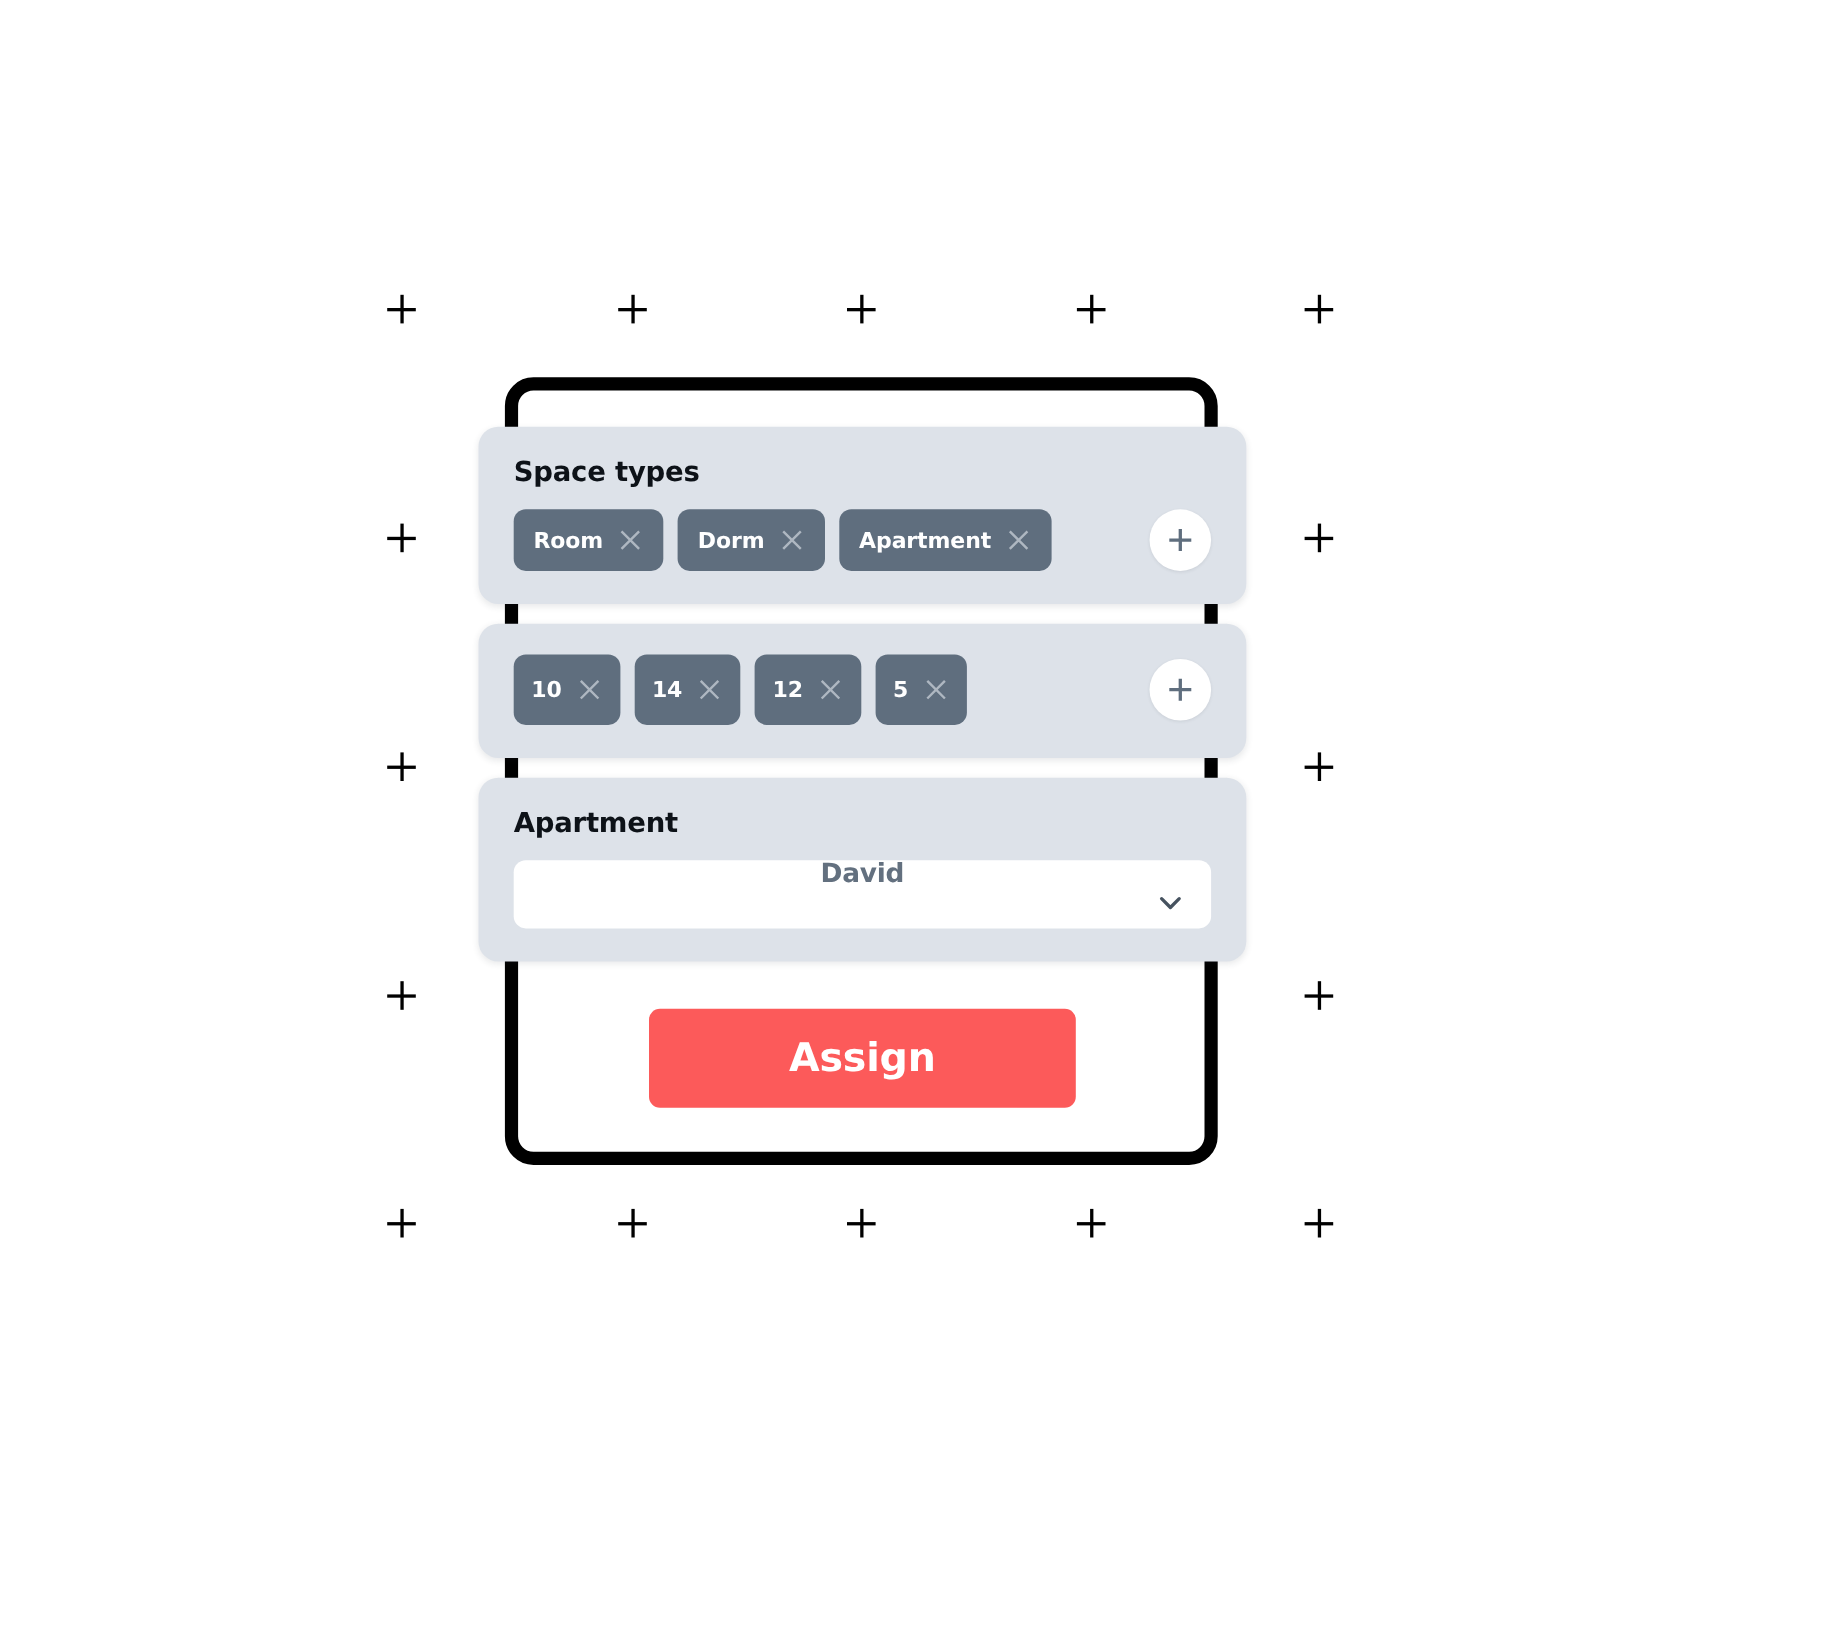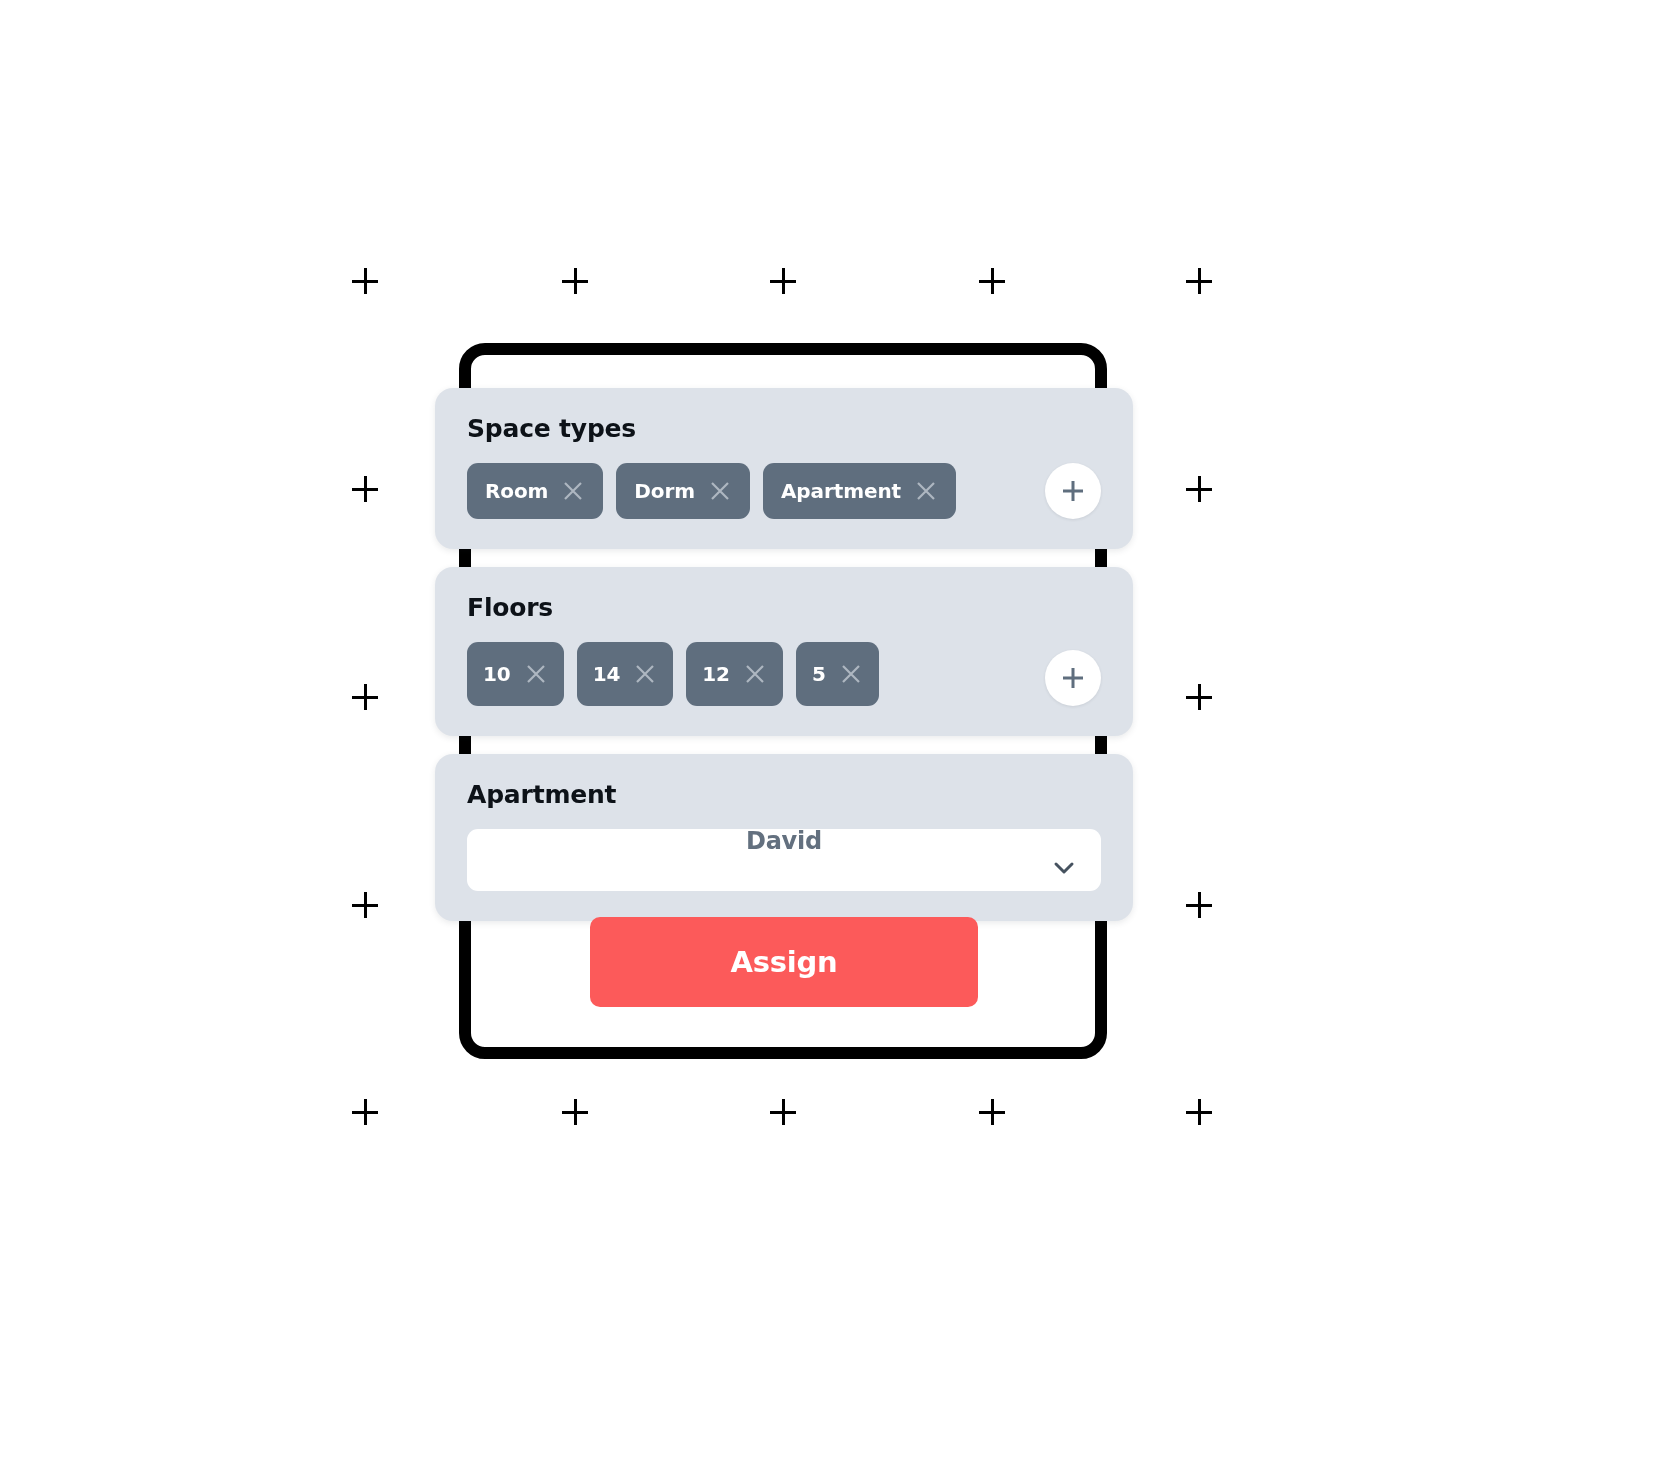--- a/index.html
+++ b/index.html
@@ -81,21 +81,21 @@
     font-size: 25px;
     font-weight: 700;
     color: #0d1218;
     letter-spacing: -0.2px;
     margin: 0 0 22px 0;
     line-height: 1;
   }
 
   .chip-row {
     display: flex;
-    align-items: flex-end;
+    align-items: center;
     gap: 13px;
   }
   .chip {
     display: inline-flex;
     align-items: center;
     gap: 13px;
     background: #5f6e7e;
     border-radius: 11px;
     height: 56px;
     padding: 0 18px;
@@ -168,21 +168,21 @@
     position: absolute;
     left: 590px;
     top: 917px;
     width: 388px;
     height: 90px;
     background: #fc5a5a;
     border: none;
     border-radius: 10px;
     color: #ffffff;
     font-family: "DejaVu Sans", "Liberation Sans", sans-serif;
-    font-size: 29px;
+    font-size: 36px;
     font-weight: 700;
     letter-spacing: -0.2px;
     cursor: pointer;
     padding: 0;
   }
 </style>
 </head>
 <body>
 
 <div id="crosshair-layer">
@@ -253,21 +253,20 @@
           <svg width="30" height="30" viewBox="0 0 30 30" fill="none">
             <path d="M15 5 V25 M5 15 H25" stroke="#5f6e7e" stroke-width="3" stroke-linecap="butt"></path>
           </svg>
         </span>
       </div>
 
     </div>
   </div>
 
   <div class="section-panel">
-    <div class="section-title">Floors</div>
     <div class="chip-row">
 
       <div class="chip numeric">
         <span class="chip-label">10</span>
         <span class="chip-remove">
           <svg width="24" height="24" viewBox="0 0 24 24" fill="none">
             <path d="M4 4 L20 20 M20 4 L4 20" stroke="#aeb7c1" stroke-width="2.2" stroke-linecap="butt"></path>
           </svg>
         </span>
       </div>

